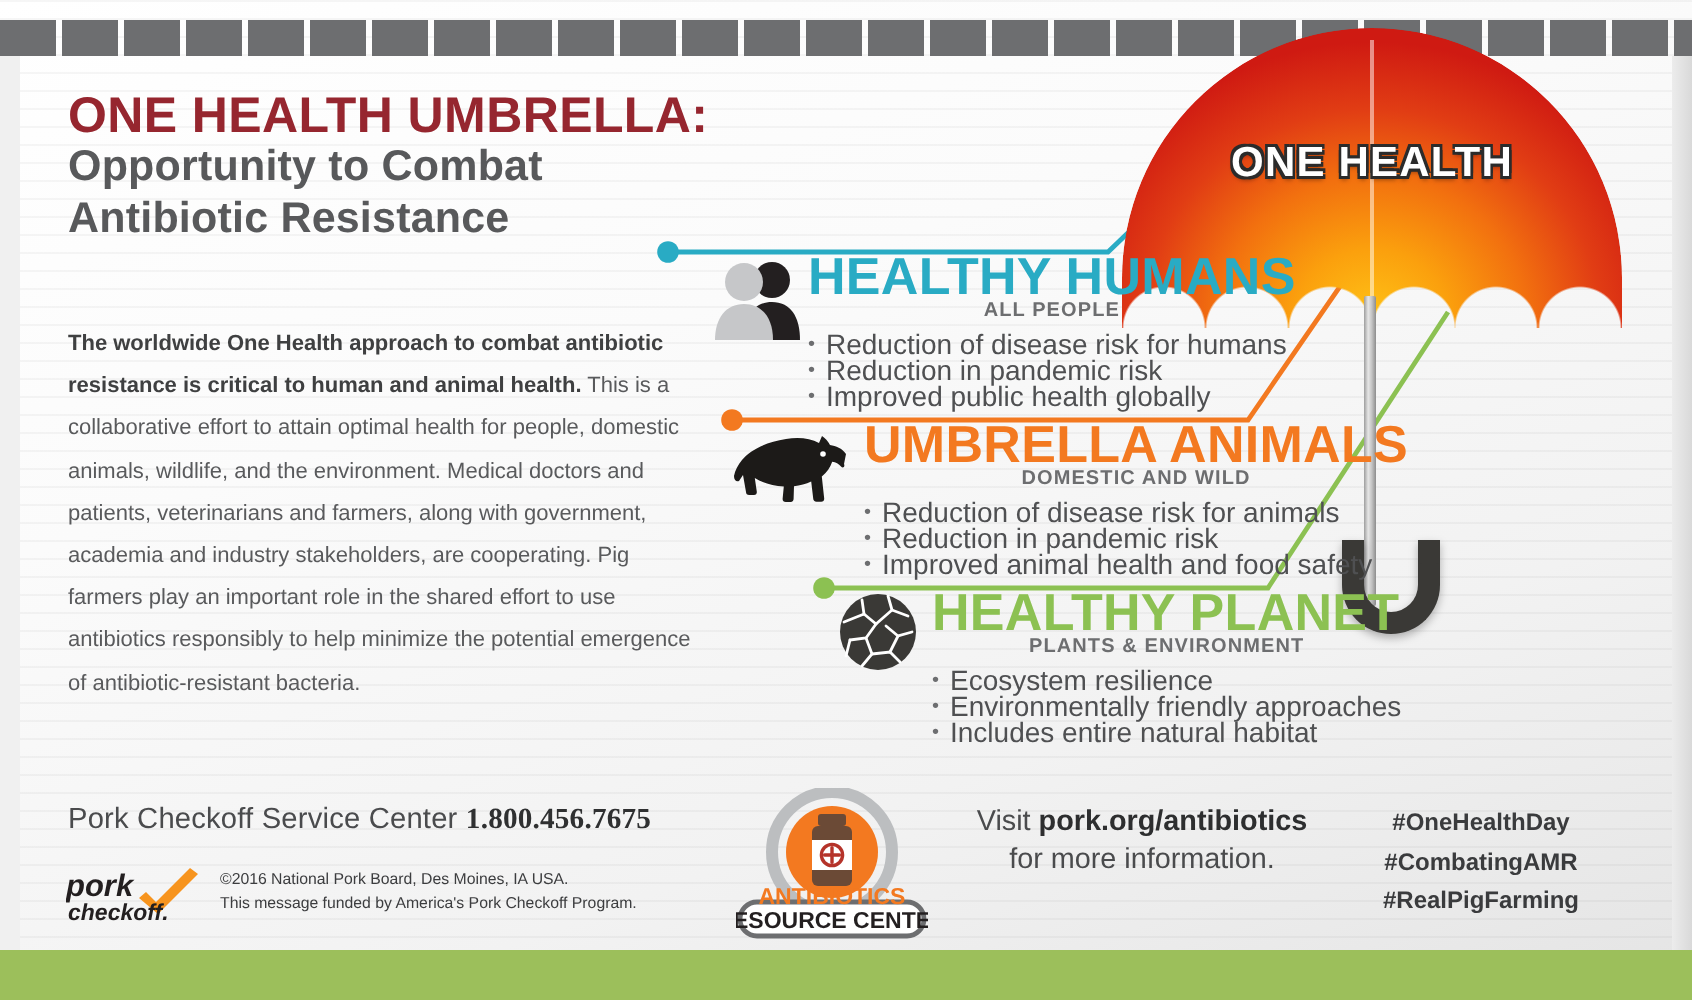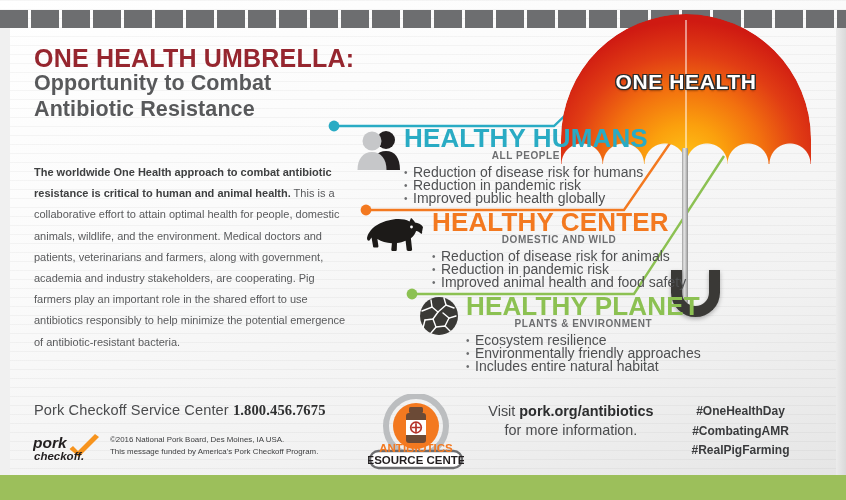--- a/index.html
+++ b/index.html
@@ -233,21 +233,21 @@
     <div class="ptitle">HEALTHY HUMANS</div>
     <div class="psub subcenter">ALL PEOPLE</div>
     <ul class="ind">
       <li>Reduction of disease risk for humans</li>
       <li>Reduction in pandemic risk</li>
       <li>Improved public health globally</li>
     </ul>
   </div>
 
   <div class="pillar" id="p-animals">
-    <div class="ptitle">HEALTHY CENTER</div>
+    <div class="ptitle">UMBRELLA ANIMALS</div>
     <div class="psub subcenter">DOMESTIC AND WILD</div>
     <ul class="ind">
       <li>Reduction of disease risk for animals</li>
       <li>Reduction in pandemic risk</li>
       <li>Improved animal health and food safety</li>
     </ul>
   </div>
 
   <div class="pillar" id="p-planet">
     <div class="ptitle">HEALTHY PLANET</div>

